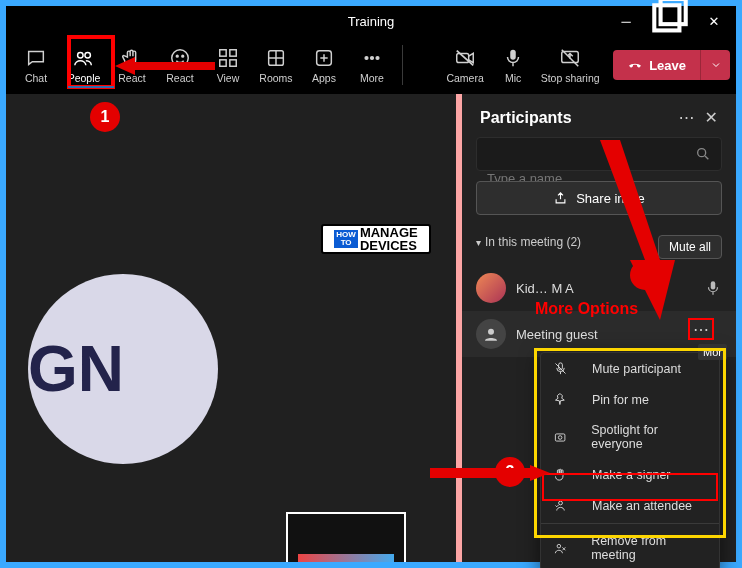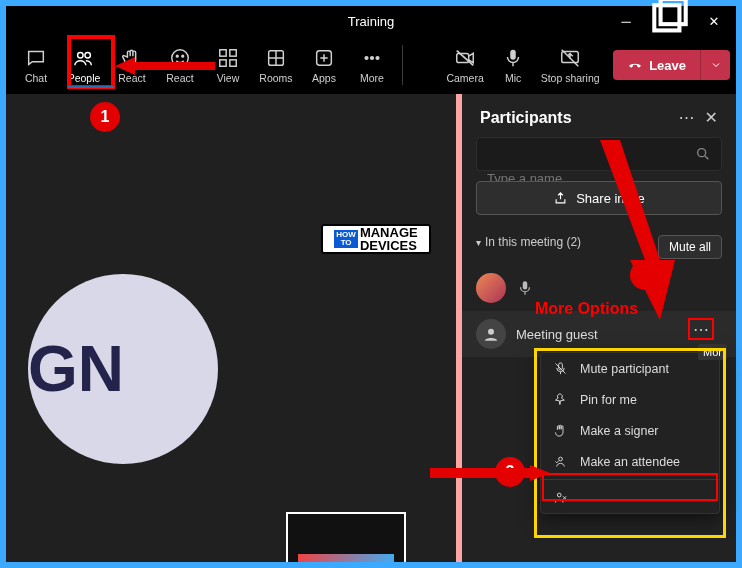--- a/index.html
+++ b/index.html
@@ -52,21 +52,21 @@
   .arrow1 svg { width: 100%; height: 100%; }
   .circle-num { position: absolute; width: 30px; height: 30px; border-radius: 50%; background: #e40000; display: flex; align-items: center; justify-content: center; color: #fff; font-weight: 700; font-size: 16px; }
   .c1 { top: 102px; left: 90px; }
   .c2 { top: 260px; left: 630px; }
   .c3 { top: 457px; left: 495px; }
   .arrow2 { position: absolute; top: 140px; left: 590px; width: 85px; height: 190px; pointer-events: none; }
   .more-label { position: absolute; top: 300px; left: 535px; color: #f00; font-size: 16px; font-weight: 700; pointer-events: none; }
   .arrow3 { position: absolute; top: 465px; left: 430px; width: 120px; height: 16px; pointer-events: none; }
   .arrow3 svg { width: 100%; height: 100%; }
   .ctx-menu { position: absolute; top: 352px; left: 540px; width: 180px; background: #222; border: 1px solid #333; border-radius: 4px; box-shadow: 0 4px 20px rgba(0,0,0,0.6); }
-  .ctx-menu .item { display: flex; align-items: center; gap: 12px; padding: 8px 12px; color: #ddd; font-size: 12.5px; }
+  .ctx-menu .item { display: flex; align-items: center; gap: 24px; padding: 8px 12px; color: #ddd; font-size: 12.5px; }
   .ctx-menu .item svg { width: 15px; height: 15px; stroke: currentColor; fill: none; stroke-width: 1.5; }
   .ctx-menu .sep { height: 1px; background: #3a3a3a; margin: 2px 0; }
   .more-dots-box { position: absolute; top: 318px; left: 688px; width: 26px; height: 22px; border: 2px solid #f00; display: flex; align-items: center; justify-content: center; color: #ccc; pointer-events: none; }
   .more-tooltip { position: absolute; top: 344px; left: 698px; background: #333; color: #fff; font-size: 11px; padding: 2px 5px; border-radius: 2px; }
   .ctx-outline { position: absolute; top: 348px; left: 534px; width: 192px; height: 190px; border: 3px solid #fdd600; pointer-events: none; }
   .attendee-outline { position: absolute; top: 473px; left: 542px; width: 176px; height: 28px; border: 2px solid #f00; pointer-events: none; }
 </style>
 </head>
 <body>
 
@@ -254,20 +254,21 @@
             </svg>
           <span>Share invite</span>
         </button>
       </div>
       <div class="section-row">
         <div><span class="chev">▾</span><span>In this meeting (2)</span></div>
         <button class="muteall">Mute all</button>
       </div>
       <div class="participant">
         <div class="pavatar gradient"></div>
+        <div class="pname">Kid…  M  A</div>
         <svg class="picon" viewBox="0 0 24 24">
             <rect x="9" y="3" width="6" height="11" rx="3" fill="#bbb"></rect>
             <path d="M6 11a6 6 0 0012 0M12 17v4" stroke="#bbb" fill="none" stroke-width="1.6"></path>
           </svg>
       </div>
       <div class="participant" style="background:#2b2b2b">
         <div class="pavatar grey">
           <svg width="18" height="18" viewBox="0 0 24 24">
               <circle cx="12" cy="9" r="4" fill="#ccc"></circle>
               <path d="M4 21c0-5 16-5 16 0" fill="#ccc"></path>
@@ -288,37 +289,45 @@
     <span>Mute participant</span>
   </div>
   <div class="item">
     <svg viewBox="0 0 24 24">
         <path d="M12 3l3 3-1 4 4 3-6 1-1 6-1-6-6-1 4-3-1-4 3-3z"></path>
       </svg>
     <span>Pin for me</span>
   </div>
   <div class="item">
     <svg viewBox="0 0 24 24">
+        <rect x="4" y="6" width="16" height="12" rx="2"></rect>
+        <circle cx="12" cy="12" r="3"></circle>
+      </svg>
+    <span>Spotlight for everyone</span>
+  </div>
+  <div class="item">
+    <svg viewBox="0 0 24 24">
         <path d="M7 11V6a1.5 1.5 0 013 0v4V5a1.5 1.5 0 013 0v5V6a1.5 1.5 0 013 0v8c0 4-2 7-6 7s-6-3-6-6"></path>
       </svg>
     <span>Make a signer</span>
   </div>
   <div class="item">
     <svg viewBox="0 0 24 24">
         <circle cx="12" cy="8" r="3"></circle>
         <path d="M6 20c0-3 3-5 6-5s6 2 6 5M4 12l2 2 3-3"></path>
       </svg>
     <span>Make an attendee</span>
   </div>
   <div class="sep"></div>
   <div class="item">
     <svg viewBox="0 0 24 24">
         <circle cx="10" cy="8" r="3"></circle>
         <path d="M4 20c0-3 3-5 6-5s6 2 6 5M16 10l5 5M21 10l-5 5"></path>
       </svg>
+    <span>Remove from meeting</span>
   </div>
 </div>
 
 <div class="highlight-people"></div>
 <div class="people-underline"></div>
 <div class="arrow1">
   <svg viewBox="0 0 100 22">
       <polygon points="0,11 20,2 20,7 100,7 100,15 20,15 20,20" fill="#e40000"></polygon>
     </svg>
 </div>

